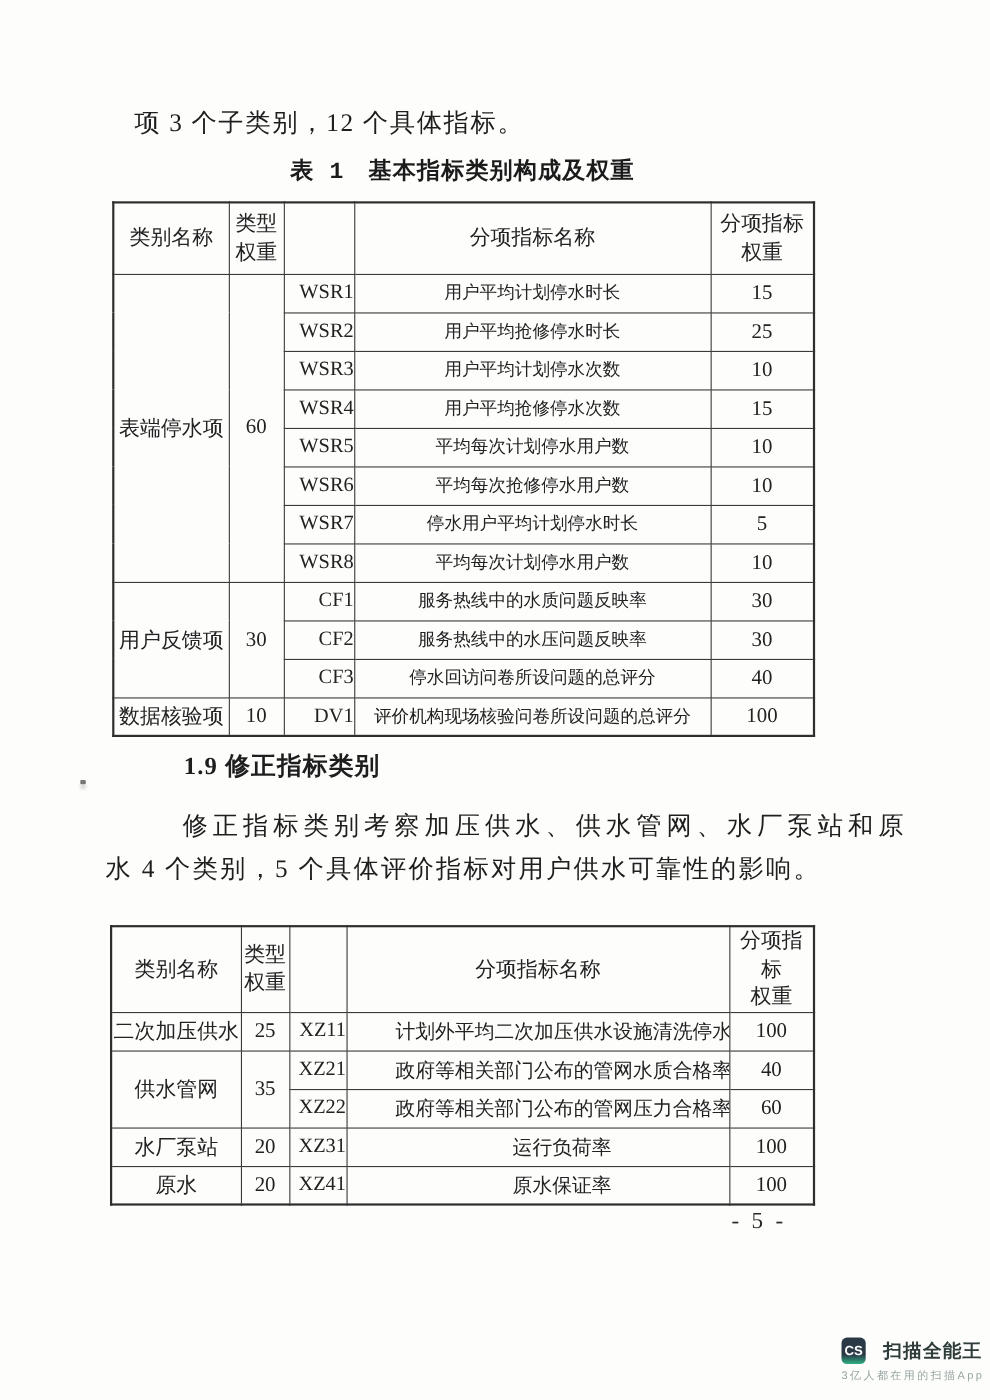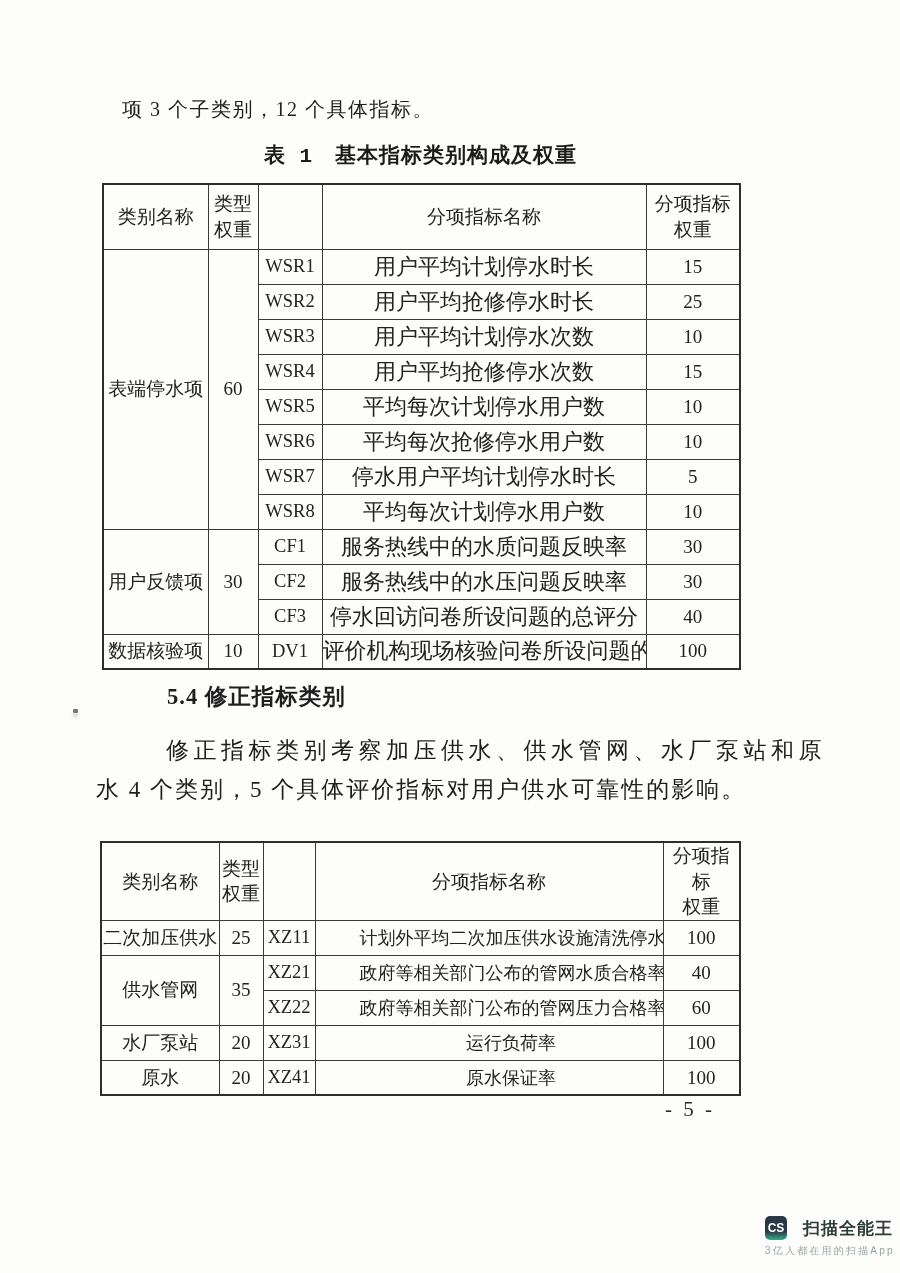--- a/index.html
+++ b/index.html
@@ -2,21 +2,21 @@
 <html><head>
 <meta charset="utf-8">
 <style>
   html,body{margin:0;padding:0;background:#ffffff;}
   .page{
     position:relative;width:900px;height:1273px;background:#fdfdfc;overflow:hidden;
     font-family:"Liberation Serif","DejaVu Serif",serif;color:#1e1e1e;
   }
   
   .intro{
-    position:absolute;left:122px;top:96px;margin:0;font-size:20px;letter-spacing:1.5px;
+    position:absolute;left:122px;top:96px;margin:0;font-size:23px;letter-spacing:1.5px;
   }
   .caption{
     position:absolute;margin:0;text-align:center;
     font-family:"Liberation Sans","DejaVu Sans",sans-serif;font-weight:700;font-size:21px;
     color:#1b1b1b;letter-spacing:1px;
   }
   .caption1{left:102px;width:637px;top:141px;font-family:Liberation Mono, monospace;}
   .caption2{left:100px;width:639px;top:797px;}
   .sec-heading{
     position:absolute;left:167px;top:681px;margin:0;font-size:22.5px;font-weight:700;letter-spacing:1px;
@@ -37,23 +37,23 @@
   table.t2{left:100px;top:841px;width:639px;}
   .tbl th,.tbl td{
     border:1.6px solid #3a3a3a;text-align:center;vertical-align:middle;
     padding:0;font-weight:400;font-size:19px;color:#222;overflow:hidden;
   }
   .tbl th{white-space:pre-line;line-height:1.35;}
   .t1 thead tr{height:65px;}
   .t2 thead tr{height:59px;}
   .t1 tbody tr{height:35px;}
   .t2 tbody tr{height:35px;}
-  .tbl td.name{font-size:22px;white-space:nowrap;}
+  .tbl td.name{font-size:16px;white-space:nowrap;}
   .t2 td.name{font-size:18px;padding-left:44px;}
-  .tbl td.code{font-size:18.5px;}
+  .tbl td.code{font-size:18.5px;text-align:right;}
   
   .speck{
     position:absolute;left:73px;top:709px;width:5px;height:4px;background:#777;
     box-shadow:0 4px 3px rgba(160,160,160,.45);border-radius:1px;
   }
   
   .watermark{position:absolute;left:765px;top:1216px;width:125px;}
   .wm-row{display:flex;align-items:center;gap:16px;}
   .wm-badge{
     width:22px;height:24px;border-radius:5px;flex:0 0 auto;
@@ -163,21 +163,21 @@
         <td>10</td>
         <td class="code">DV1</td>
         <td class="name">评价机构现场核验问卷所设问题的总评分</td>
         <td>100</td>
       </tr>
     </tbody>
   </table>
 
   <div class="speck"></div>
 
-  <h4 class="sec-heading">5.4 修正指标类别</h4>
+  <h4 class="sec-heading">1.9 修正指标类别</h4>
   <p class="body-line l1">修正指标类别考察加压供水、供水管网、水厂泵站和原</p>
   <p class="body-line l2">水 4 个类别，5 个具体评价指标对用户供水可靠性的影响。</p>
 
 
   <table class="tbl t2">
     <colgroup>
       <col style="width:118px">
         <col style="width:44px">
         <col style="width:52px">
         <col style="width:348px">

